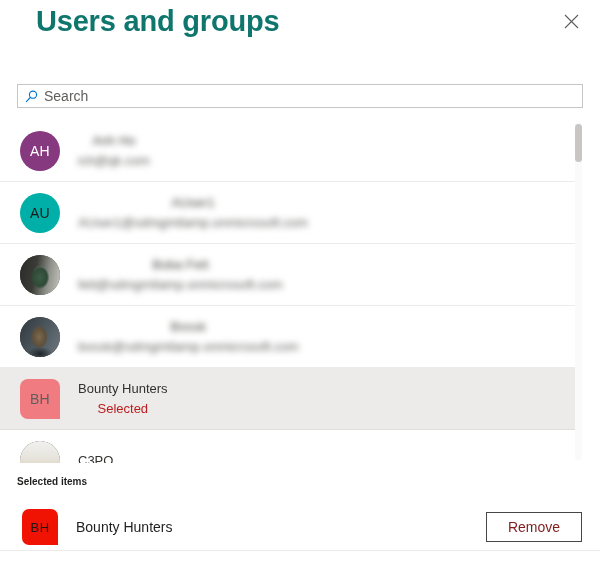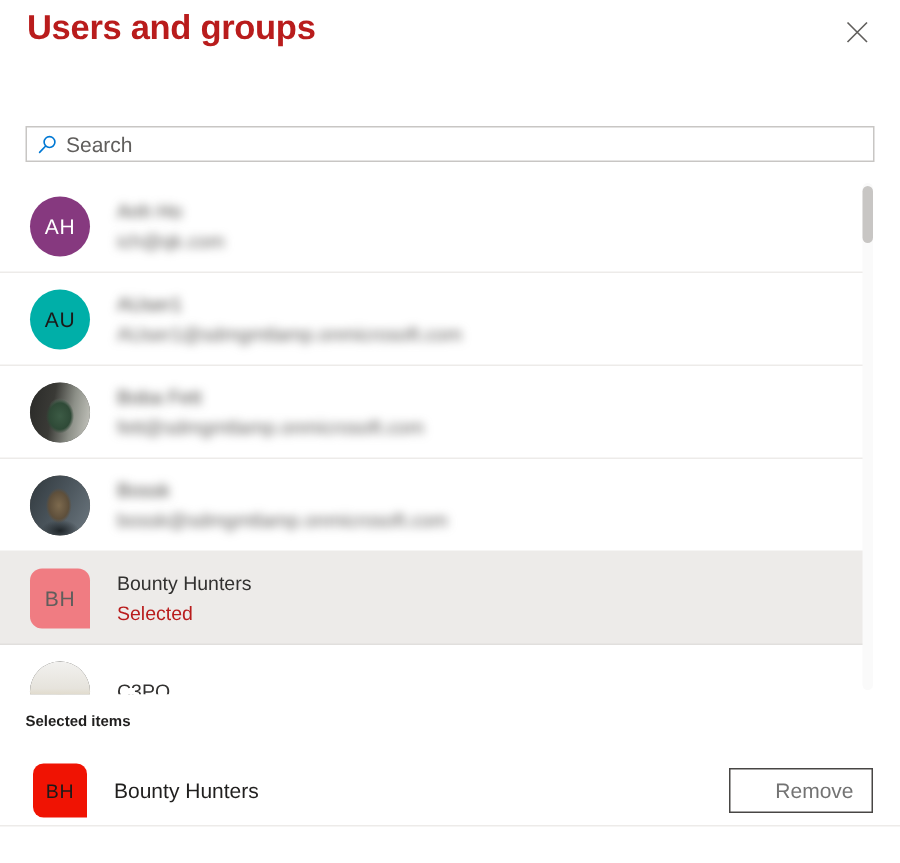--- a/index.html
+++ b/index.html
@@ -18,26 +18,26 @@
 
   
   .header {
     position: relative;
     height: 62px;
     padding: 0 18px;
     box-sizing: border-box;
   }
   .dialog-title {
     position: absolute;
-    left: 18px;
+    left: 36px;
     top: 5px;
-    font-size: 23px;
+    font-size: 29px;
     font-weight: 700;
     letter-spacing: -0.2px;
-    color: #b91c1c;
+    color: #0f766e;
     white-space: nowrap;
   }
   .close-btn {
     position: absolute;
     right: 14px;
     top: 6px;
     width: 30px;
     height: 30px;
     display: flex;
     align-items: center;
@@ -100,20 +100,21 @@
   }
   .person-row {
     position: relative;
     height: 62px;
     display: flex;
     align-items: center;
     padding-left: 20px;
     box-sizing: border-box;
     border-bottom: 1px solid #edebe9;
     cursor: pointer;
+    text-align: center;
   }
   .person-row.selected {
     background: #edebe9;
     border-bottom-color: #e1dfdd;
   }
   .person-row.partial {
     border-bottom: 0;
   }
 
   .avatar {
@@ -248,24 +249,23 @@
     color: #201f1e;
     flex: 1;
   }
   .remove-btn {
     min-width: 96px;
     height: 30px;
     border: 1px solid #484644;
     background: #ffffff;
     font-family: "Liberation Sans", sans-serif;
     font-size: 14px;
-    color: #737373;
+    color: #7f1d1d;
     cursor: pointer;
     padding: 0 12px;
-    text-align: right;
   }
 </style>
 </head>
 <body>
 
 <div class="header">
   <div class="dialog-title">Users and groups</div>
   <button class="close-btn">
     <span>
       <svg width="15" height="15" viewBox="0 0 15 15" aria-hidden="true">

